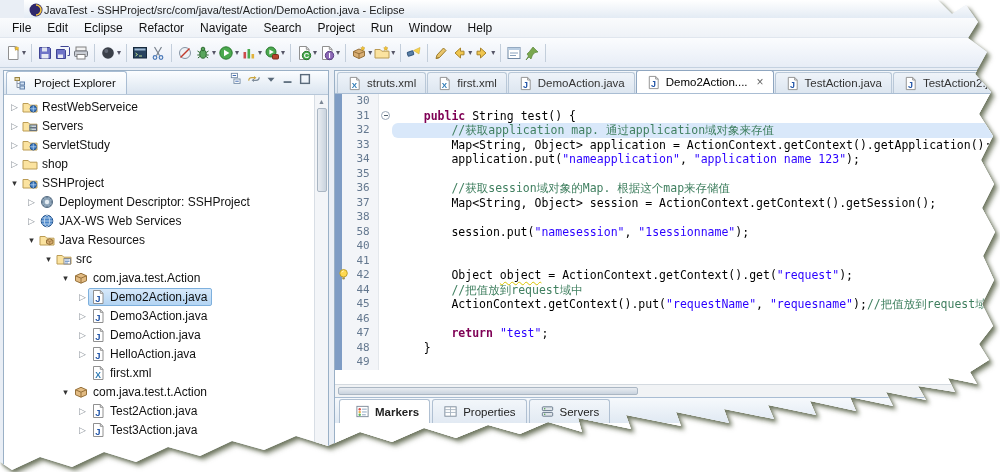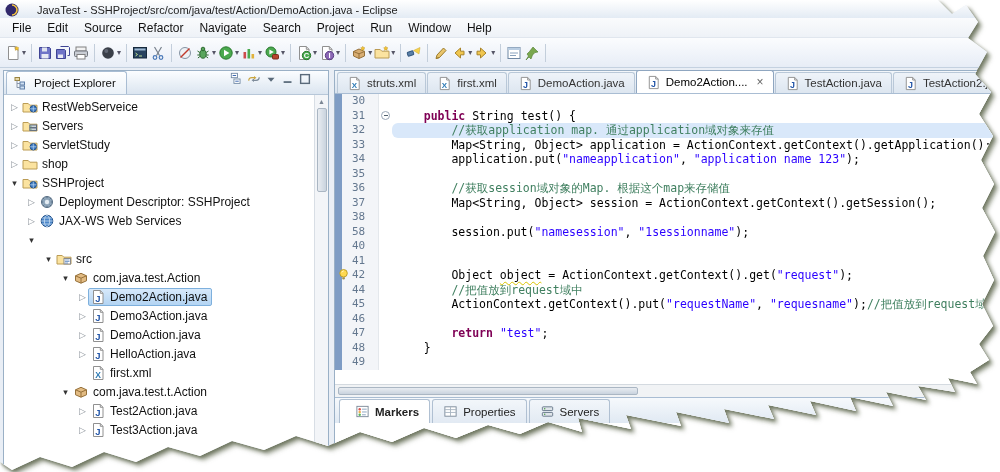--- a/index.html
+++ b/index.html
@@ -11,22 +11,22 @@
     clip-path:polygon(0px 0px,938px 0px,952px 14px,966px 5px,978px 22px,968px 38px,987px 52px,
       975px 74px,991px 92px,979px 114px,993px 136px,981px 160px,994px 184px,982px 208px,
       995px 232px,983px 256px,994px 280px,982px 304px,993px 326px,979px 344px,989px 360px,
       970px 372px,977px 384px,948px 378px,955px 392px,918px 386px,926px 400px,886px 392px,
       893px 406px,850px 397px,856px 411px,810px 401px,816px 415px,768px 405px,774px 419px,
       724px 409px,729px 423px,676px 412px,681px 426px,626px 415px,631px 429px,578px 418px,
       582px 432px,548px 422px,520px 434px,488px 425px,456px 438px,424px 428px,392px 442px,
       360px 432px,328px 446px,296px 436px,264px 450px,232px 441px,200px 456px,168px 447px,
       136px 462px,104px 452px,72px 467px,40px 457px,12px 470px,0px 462px);}
   
-  .titlebar{height:18px;display:flex;align-items:center;gap:17px;padding:1px 6px 0 4px;
-    background:linear-gradient(#ffffff,#e3ebf4);font-size:11px;color:#222;flex:0 0 18px;}
+  .titlebar{height:18px;display:flex;align-items:center;gap:0;padding:1px 6px 0 4px;
+    background:linear-gradient(#ffffff,#e3ebf4);font-size:11px;color:#222;flex:0 0 18px;margin-left:24px;}
   .menubar{height:20px;flex:0 0 20px;display:flex;align-items:flex-end;padding-left:4px;
     background:linear-gradient(#fafbfd,#eef2f7);font-size:12px;color:#111;border-bottom:1px solid #e0e6ee;}
   .menu-item{padding:2px 8px;cursor:default;}
   .toolbar{height:30px;flex:0 0 30px;display:flex;align-items:center;padding:0 4px;
     background:linear-gradient(#fbfcfe,#e7edf6);border-bottom:1px solid #c4d1e0;}
   .tbtn{display:inline-flex;align-items:center;height:24px;padding:2px 1px;border-radius:3px;}
   .dd{font-size:8px;color:#556;margin-left:1px;}
   .tsep{width:1px;height:18px;background:#c3cedb;margin:0 4px;flex:0 0 1px;}
   .ticon{width:16px;height:16px;display:inline-flex;flex:0 0 16px;}
   .ticon svg{width:16px;height:16px;display:block;}
@@ -66,21 +66,21 @@
   .etab.active{background:#fff;color:#000;height:23px;border-color:#8fa6c0;}
   .etab .close{font-size:12px;color:#666;margin-left:4px;line-height:1;}
   .etab .ticon{width:15px;height:15px;flex:0 0 15px;}
   .etab .ticon svg{width:15px;height:15px;}
   .code-area{height:290px;flex:0 0 290px;background:#fff;overflow:hidden;}
   .cline{display:flex;height:14.5px;line-height:14.5px;
     font-family:"DejaVu Sans Mono",monospace;font-size:11.5px;color:#000;}
   .annot{flex:0 0 17px;position:relative;
     background:linear-gradient(90deg,#7e9cc4 0,#7e9cc4 7px,#f3f5f8 7px);}
   .annot svg{position:absolute;left:2px;top:0;width:14px;height:14px;}
-  .lnum{flex:0 0 26px;text-align:left;padding-right:4px;color:#64788f;background:#f3f5f8;font-size:11px;}
+  .lnum{flex:0 0 26px;text-align:center;padding-right:4px;color:#64788f;background:#f3f5f8;font-size:11px;}
   .foldc{flex:0 0 14px;background:#fff;border-left:1px solid #e4e8ec;position:relative;}
   .foldm{position:absolute;left:2px;top:2.5px;width:9px;height:9px;border:1px solid #9aa7b8;
     border-radius:50%;background:#fff;}
   .foldm::after{content:"";position:absolute;left:1.5px;right:1.5px;top:3px;height:1px;background:#51616f;}
   .ctext{flex:1;white-space:pre;padding-left:4px;}
   .cline.cur .ctext{background:#d9e8fa;border-radius:6px;}
   .kw{color:#7f0055;font-weight:bold;}
   .str{color:#2a00ff;}
   .com{color:#3f7f5f;}
   .stat{}
@@ -110,21 +110,21 @@
             <circle cx="8" cy="8" r="6.5" fill="#30286b"></circle>
             <path d="M8 3a5 5 0 0 1 0 10" fill="none" stroke="#f4c63f" stroke-width="1.6"></path>
           </svg>
         </span>
     <span>JavaTest - SSHProject/src/com/java/test/Action/DemoAction.java - Eclipse</span>
   </div>
 
   <div class="menubar" id="menubar">
         <span class="menu-item">File</span>
         <span class="menu-item">Edit</span>
-        <span class="menu-item">Source</span>
+        <span class="menu-item">Eclipse</span>
         <span class="menu-item">Refactor</span>
         <span class="menu-item">Navigate</span>
         <span class="menu-item">Search</span>
         <span class="menu-item">Project</span>
         <span class="menu-item">Run</span>
         <span class="menu-item">Window</span>
         <span class="menu-item">Help</span>
       </div>
 
   <div class="toolbar" id="toolbar">
@@ -476,20 +476,30 @@
                     <circle cx="8" cy="8" r="5.8" fill="#4c86c8" stroke="#24538c"></circle>
                     <ellipse cx="8" cy="8" rx="2.6" ry="5.8" fill="none" stroke="#d6e6f6" stroke-width=".7"></ellipse>
                     <path d="M2.2 8h11.6M3.2 5h9.6M3.2 11h9.6" stroke="#d6e6f6" stroke-width=".7" fill="none"></path>
                   </svg>
                 </span>
                 <span>JAX-WS Web Services</span>
               </span>
             </div>
             <div class="trow" style="padding-left: 22px;">
               <span class="arrow expanded">▾</span>
+              <span class="titem">
+                <span class="ticon">
+                  <svg viewBox="0 0 16 16" xmlns="http://www.w3.org/2000/svg">
+                    <path d="M1 4.5h5.2l1.6 1.7H15V13H1z" fill="#fbe3a0" stroke="#bb9c55"></path>
+                    <path d="M7.5 8.2l3.2-1.5 3.2 1.5v3l-3.2 1.5-3.2-1.5z" fill="#d8ad72" stroke="#96713a"></path>
+                    <path d="M7.5 8.2l3.2 1.4 3.2-1.4M10.7 9.6v3.1" fill="none" stroke="#96713a" stroke-width=".7"></path>
+                  </svg>
+                </span>
+                <span>Java Resources</span>
+              </span>
             </div>
             <div class="trow" style="padding-left: 39px;">
               <span class="arrow expanded">▾</span>
               <span class="titem">
                 <span class="ticon">
                   <svg viewBox="0 0 16 16" xmlns="http://www.w3.org/2000/svg">
                     <path d="M1 4.5h5.2l1.6 1.7H15V13H1z" fill="#fbe3a0" stroke="#bb9c55"></path>
                     <rect x="8" y="7.5" width="6.5" height="5.5" fill="#fff" stroke="#8a8a8a"></rect>
                     <path d="M9 9h4.5M9 10.5h4.5M9 12h3" stroke="#4a79b8" stroke-width=".7"></path>
                   </svg>

